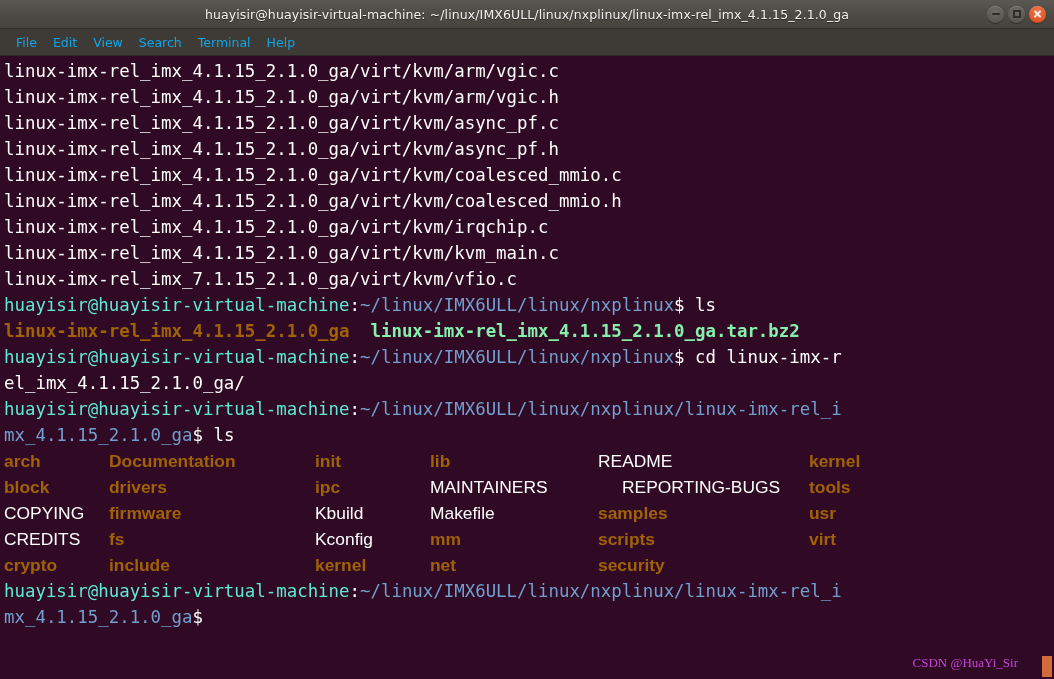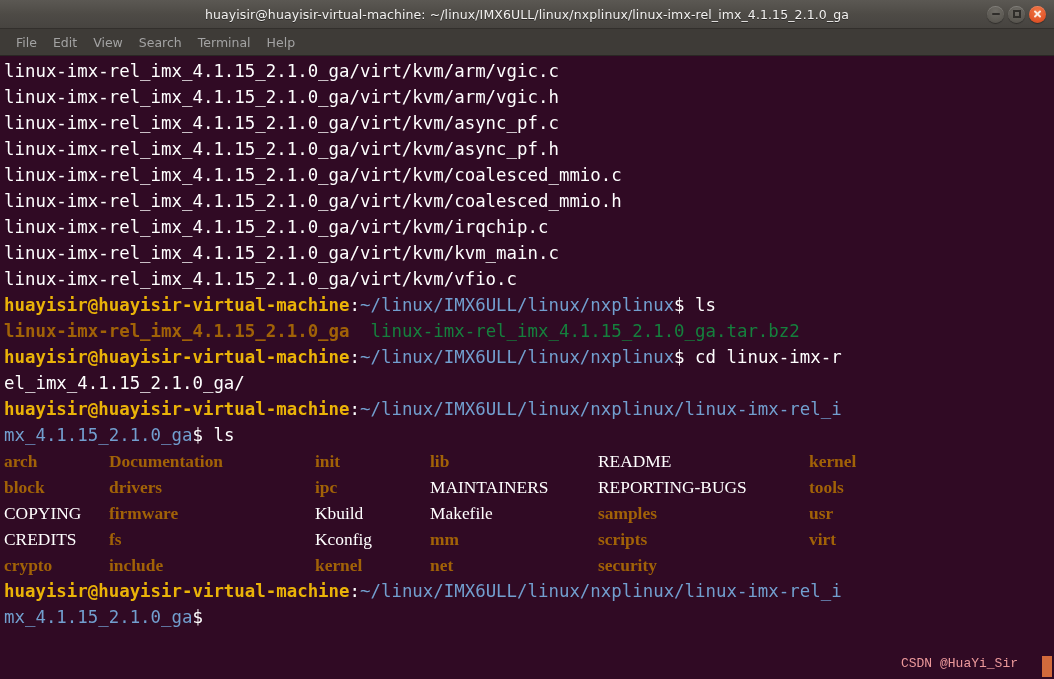--- a/index.html
+++ b/index.html
@@ -90,21 +90,21 @@
     display: flex;
     align-items: center;
     padding-left: 8px;
     gap: 0px;
     flex: 0 0 auto;
     border-bottom: 1px solid #2a2724;
   }
   .menu-item {
     font-family: "DejaVu Sans", sans-serif;
     font-size: 12.5px;
-    color: #a3a3a3;
+    color: #0ea5e9;
     padding: 3px 8px;
     white-space: nowrap;
     cursor: default;
   }
 
   
   #terminal {
     flex: 1 1 auto;
     background: #300a24;
     padding: 2px 0 12px 4px;
@@ -115,28 +115,28 @@
   .term-line {
     font-family: "DejaVu Sans Mono", monospace;
     font-size: 17.4px;
     line-height: 26px;
     height: 26px;
     white-space: pre;
     color: #ffffff;
     letter-spacing: 0px;
   }
   .c-white  { color: #ffffff; }
-  .c-green  { color: #eab308; font-weight: bold; }
+  .c-green  { color: #5eead4; font-weight: normal; }
   .c-blue   { color: #729fcf; font-weight: normal; }
   .c-dirblue{ color: #a16207; font-weight: bold; }
-  .c-red    { color: #15803d; font-weight: normal; }
+  .c-red    { color: #86efac; font-weight: bold; }
 
   
   .ls-row {
-    font-family: Liberation Serif, serif;
+    font-family: Liberation Sans, sans-serif;
     font-size: 17.4px;
     line-height: 26px;
     height: 26px;
     white-space: pre;
     position: relative;
   }
   .ls-cell { position: absolute; top: 0; white-space: pre; }
 
   
   #cursor {
@@ -146,23 +146,23 @@
     background: #d26a3c;
     right: 2px;
     bottom: 2px;
   }
 
   
   #watermark {
     position: absolute;
     right: 36px;
     bottom: 8px;
-    font-family: Liberation Mono, monospace;
+    font-family: Liberation Serif, serif;
     font-size: 13px;
-    color: #fca5a5;
+    color: #d946ef;
     opacity: 0.92;
     white-space: nowrap;
     pointer-events: none;
     text-align: right;
   }
 </style>
 </head>
 <body>
 
 <div id="window">
@@ -194,21 +194,21 @@
   <div id="terminal">
 
     <div class="term-line">linux-imx-rel_imx_4.1.15_2.1.0_ga/virt/kvm/arm/vgic.c</div>
     <div class="term-line">linux-imx-rel_imx_4.1.15_2.1.0_ga/virt/kvm/arm/vgic.h</div>
     <div class="term-line">linux-imx-rel_imx_4.1.15_2.1.0_ga/virt/kvm/async_pf.c</div>
     <div class="term-line">linux-imx-rel_imx_4.1.15_2.1.0_ga/virt/kvm/async_pf.h</div>
     <div class="term-line">linux-imx-rel_imx_4.1.15_2.1.0_ga/virt/kvm/coalesced_mmio.c</div>
     <div class="term-line">linux-imx-rel_imx_4.1.15_2.1.0_ga/virt/kvm/coalesced_mmio.h</div>
     <div class="term-line">linux-imx-rel_imx_4.1.15_2.1.0_ga/virt/kvm/irqchip.c</div>
     <div class="term-line">linux-imx-rel_imx_4.1.15_2.1.0_ga/virt/kvm/kvm_main.c</div>
-    <div class="term-line">linux-imx-rel_imx_4.1.15_2.1.0_ga/virt/kvm/vfio.c</div>
+    <div class="term-line">linux-imx-rel_imx_7.1.15_2.1.0_ga/virt/kvm/vfio.c</div>
 
     <div class="term-line"><span class="c-green">huayisir@huayisir-virtual-machine</span><span class="c-white">:</span><span class="c-blue">~/linux/IMX6ULL/linux/nxplinux</span><span class="c-white">$ </span><span class="c-white">ls</span></div>
 
     <div class="term-line"><span class="c-dirblue">linux-imx-rel_imx_4.1.15_2.1.0_ga</span><span class="c-white">  </span><span class="c-red">linux-imx-rel_imx_4.1.15_2.1.0_ga.tar.bz2</span></div>
 
     <div class="term-line"><span class="c-green">huayisir@huayisir-virtual-machine</span><span class="c-white">:</span><span class="c-blue">~/linux/IMX6ULL/linux/nxplinux</span><span class="c-white">$ </span><span class="c-white">cd linux-imx-r</span></div>
     <div class="term-line"><span class="c-white">el_imx_4.1.15_2.1.0_ga/</span></div>
 
     <div class="term-line"><span class="c-green">huayisir@huayisir-virtual-machine</span><span class="c-white">:</span><span class="c-blue">~/linux/IMX6ULL/linux/nxplinux/linux-imx-rel_i</span></div>
     <div class="term-line"><span class="c-blue">mx_4.1.15_2.1.0_ga</span><span class="c-white">$ </span><span class="c-white">ls</span></div>
@@ -219,21 +219,21 @@
       <span class="ls-cell c-dirblue" style="left:311px">init</span>
       <span class="ls-cell c-dirblue" style="left:426px">lib</span>
       <span class="ls-cell c-white" style="left:594px">README</span>
       <span class="ls-cell c-dirblue" style="left:805px">kernel</span>
     </div>
     <div class="ls-row">
       <span class="ls-cell c-dirblue" style="left:0px">block</span>
       <span class="ls-cell c-dirblue" style="left:105px">drivers</span>
       <span class="ls-cell c-dirblue" style="left:311px">ipc</span>
       <span class="ls-cell c-white" style="left:426px">MAINTAINERS</span>
-      <span class="ls-cell c-white" style="left:594px">REPORTING-BUGS</span>
+      <span class="ls-cell c-white" style="left:618px">REPORTING-BUGS</span>
       <span class="ls-cell c-dirblue" style="left:805px">tools</span>
     </div>
     <div class="ls-row">
       <span class="ls-cell c-white" style="left:0px">COPYING</span>
       <span class="ls-cell c-dirblue" style="left:105px">firmware</span>
       <span class="ls-cell c-white" style="left:311px">Kbuild</span>
       <span class="ls-cell c-white" style="left:426px">Makefile</span>
       <span class="ls-cell c-dirblue" style="left:594px">samples</span>
       <span class="ls-cell c-dirblue" style="left:805px">usr</span>
     </div>

